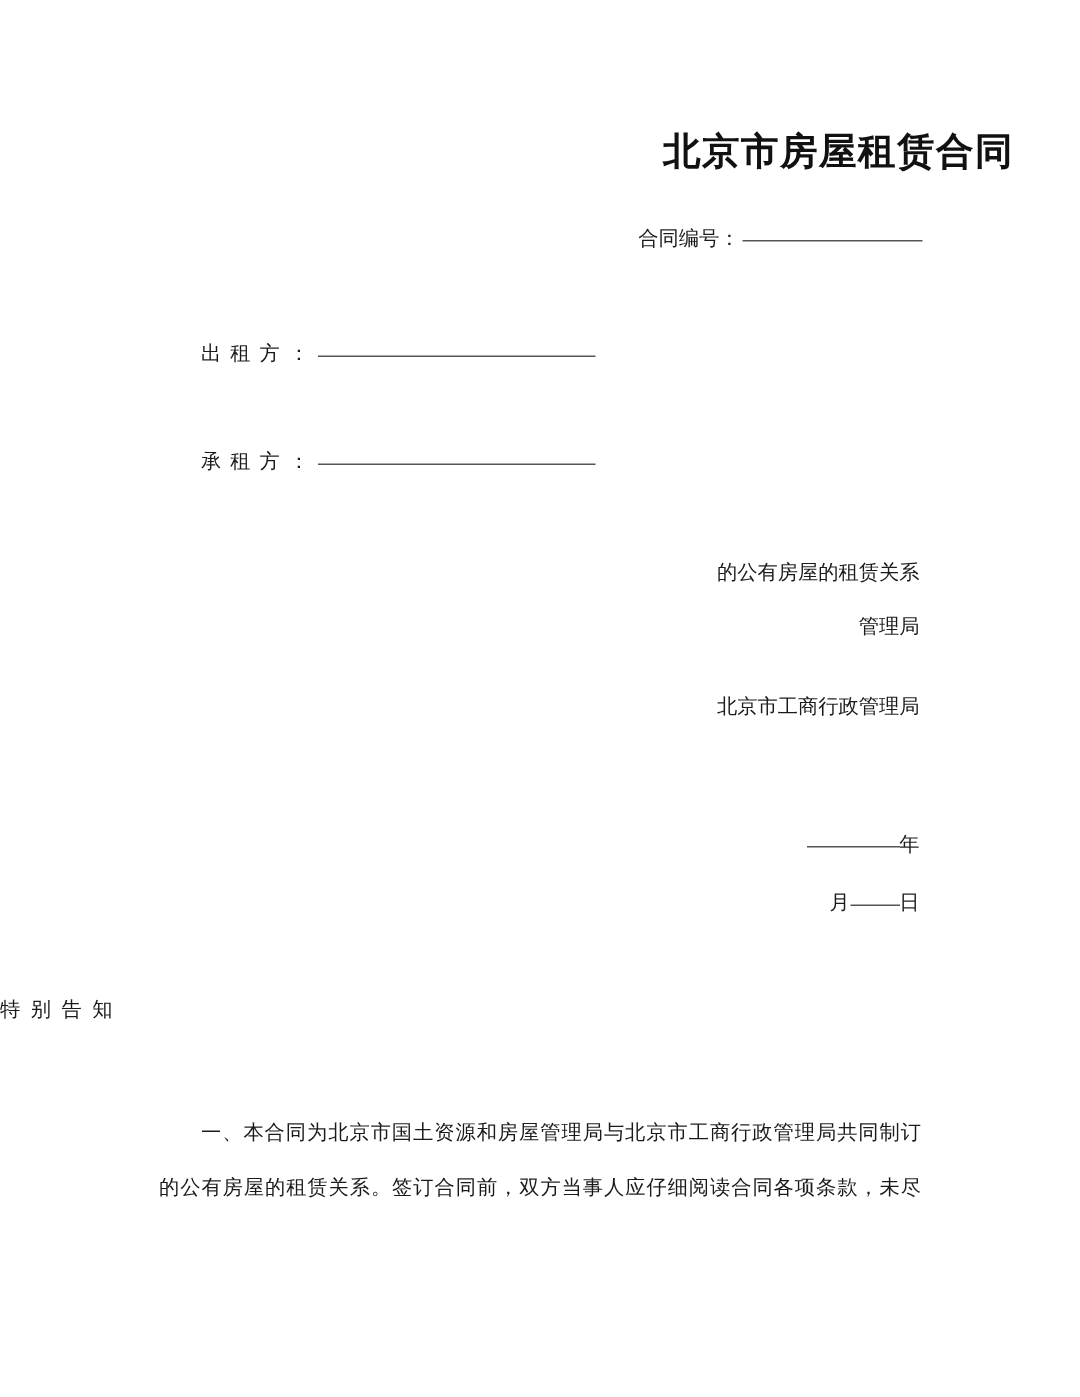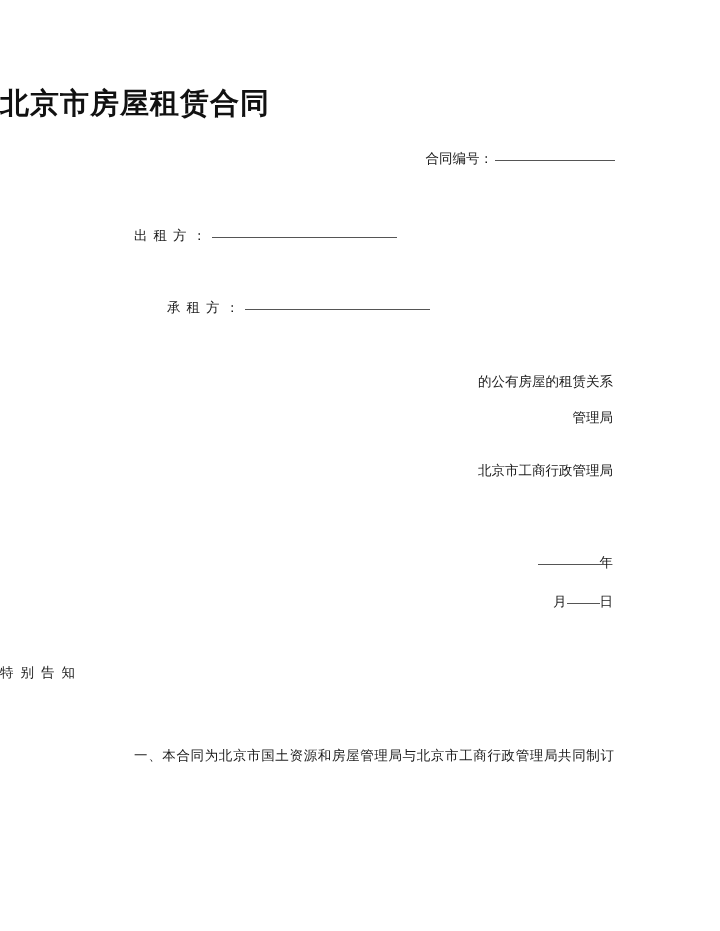--- a/index.html
+++ b/index.html
@@ -11,42 +11,42 @@
       width: 720px;
       height: 931px;
       position: relative;
       overflow: hidden;
       font-family: "DejaVu Sans", "Liberation Sans", sans-serif;
       color: #1a1a1a;
     }
     .abs { position: absolute; white-space: nowrap; }
     .title {
       left: 0; width: 676px; top: 84px;
-      text-align: left;
-      font-size: 29px;
+      text-align: right;
+      font-size: 25px;
       font-weight: bold;
       letter-spacing: 1px;
       color: #111;
     }
     .row-line {
       display: inline-block;
       border-bottom: 1.5px solid #555;
       vertical-align: baseline;
       height: 1px;
       position: relative;
       top: -2px;
     }
     .t14 { font-size: 13.5px; }
     .contract-no { right: 105px; top: 150px; }
     .contract-no .row-line { width: 120px; margin-left: 2px; }
     .party { left: 134px; }
     .party .label { letter-spacing: 6px; }
     .party .row-line { width: 185px; margin-left: 0px; }
     .party-lessor { top: 227px; }
-    .party-lessee { top: 299px; margin-left: 33px; }
+    .party-lessee { top: 299px; }
     .right-block { right: 107px; text-align: right; }
     .issuer1a { top: 373px; }
     .issuer1b { top: 409px; }
     .issuer2 { top: 462px; text-align: right; }
     .date-year { top: 554px; }
     .date-year .row-line { width: 62px; }
     .date-md { top: 593px; }
     .date-md .row-line { width: 33px; }
     .notice-heading {
       left: 0; width: 720px; top: 664px;
@@ -98,15 +98,16 @@
   </div>
 
   <div class="abs t14 right-block date-md">
     <span>月</span><span class="row-line"></span><span>日</span>
   </div>
 
   <div class="abs notice-heading">特别告知</div>
 
   <div class="abs para">
     <span class="line first">一、本合同为北京市国土资源和房屋管理局与北京市工商行政管理局共同制订</span>
+    <span class="line">的公有房屋的租赁关系。签订合同前，双方当事人应仔细阅读合同各项条款，未尽</span>
   </div>
 
 </div>
 
 </body></html>

